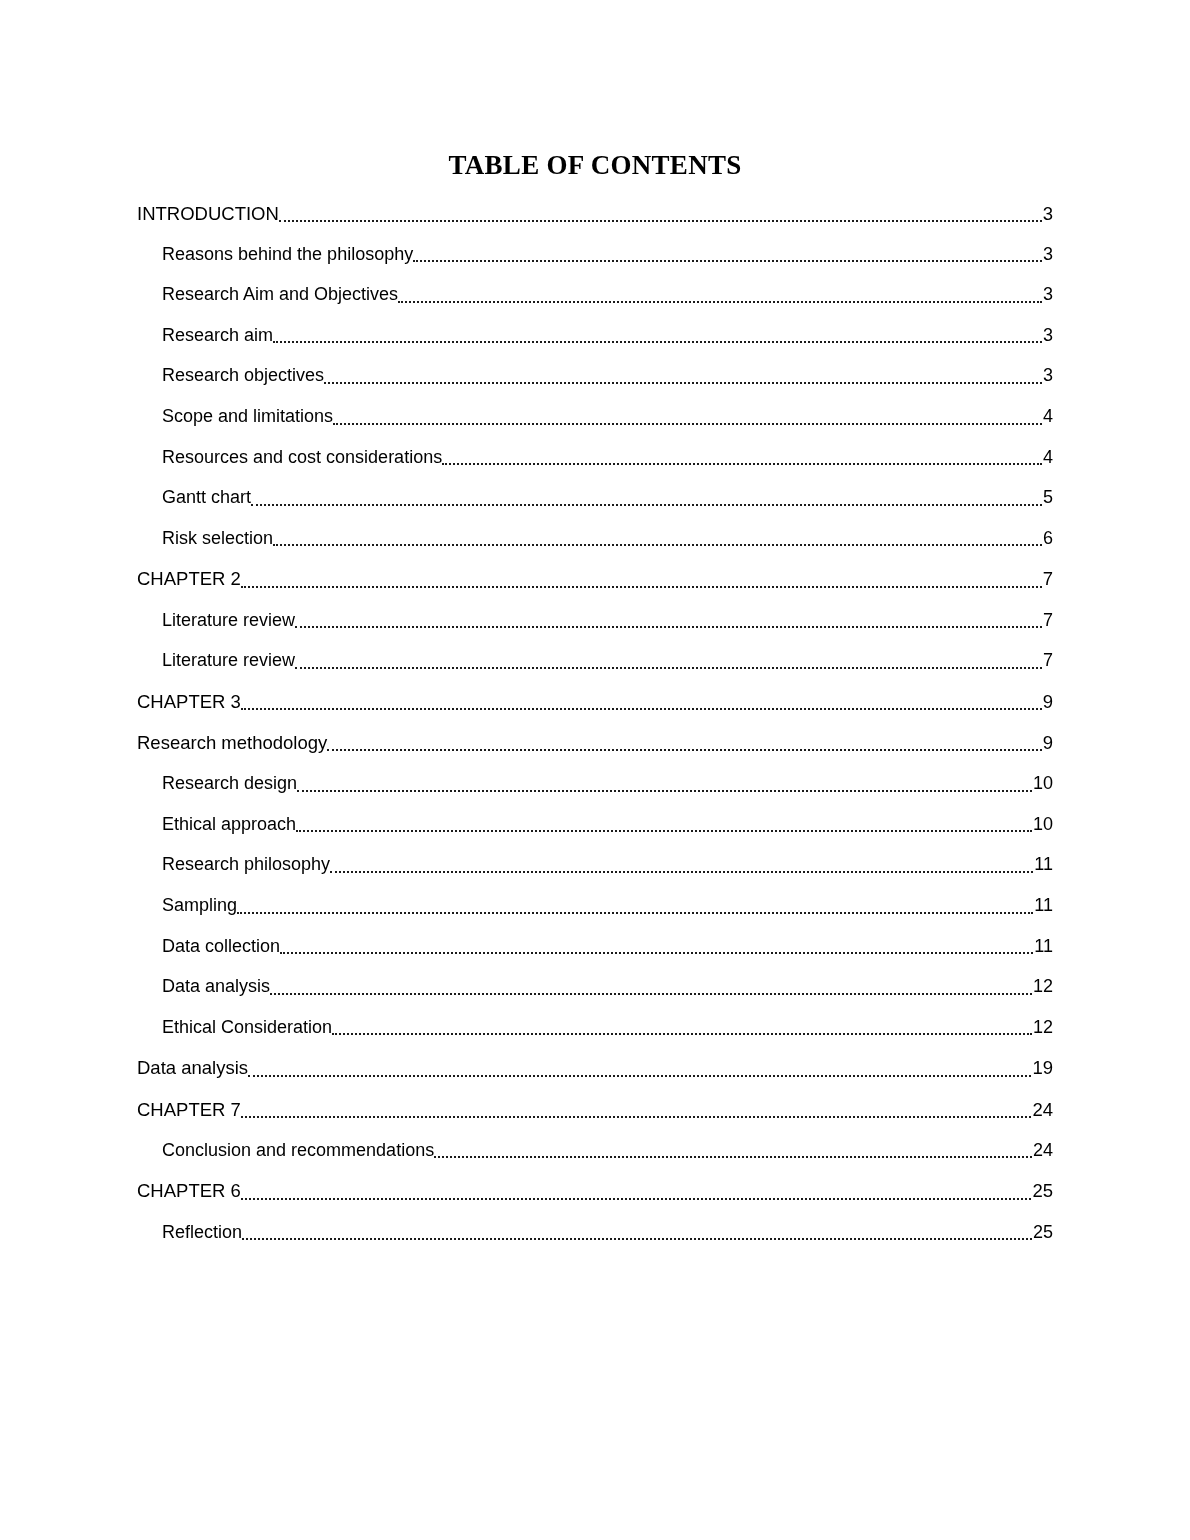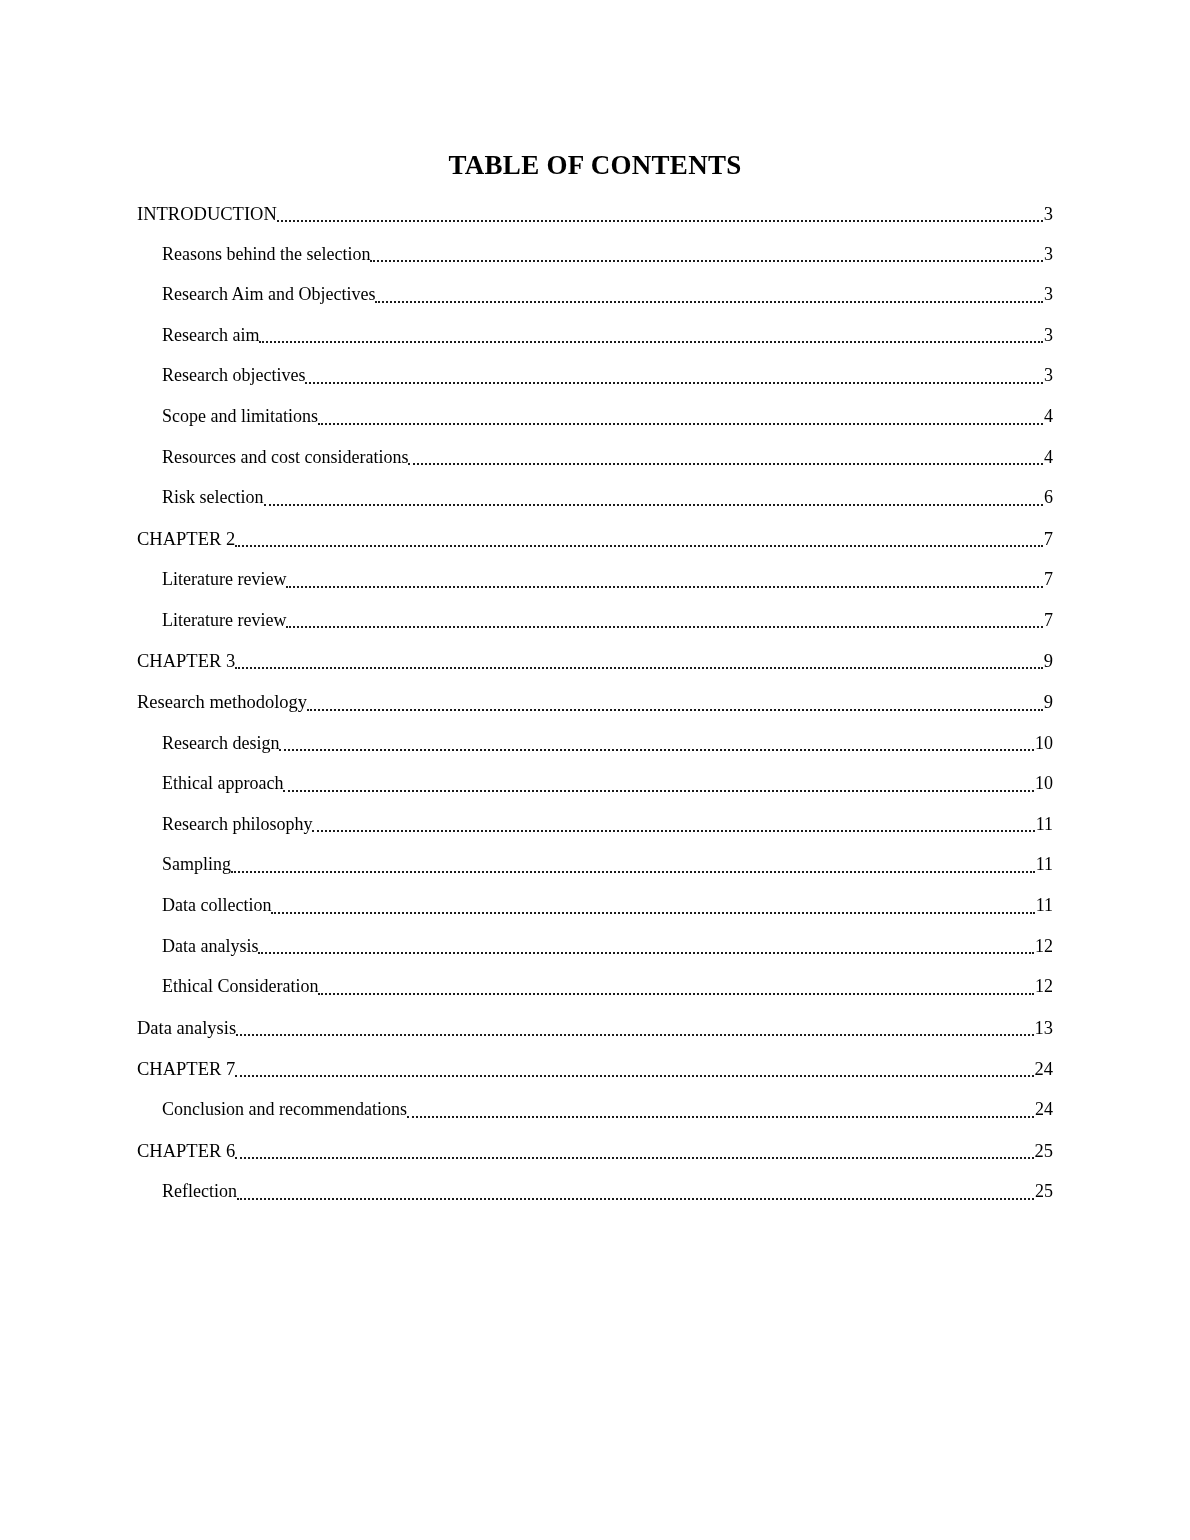--- a/index.html
+++ b/index.html
@@ -23,21 +23,20 @@
   .doc-title {
     text-align: center;
     font-family: "Liberation Serif", serif;
     font-weight: bold;
     font-size: 27px;
     letter-spacing: 0.3px;
     margin: 0 0 12px 0;
   }
   .toc {
     margin-top: 6px;
-    font-family: Liberation Serif, serif;
   }
   .toc-entry {
     display: flex;
     align-items: flex-end;
     font-size: 18.5px;
     line-height: 1.2;
     padding: 9.5px 0;
     white-space: nowrap;
   }
   .toc-entry.level-2 {
@@ -67,21 +66,21 @@
 
   <h1 class="doc-title">TABLE OF CONTENTS</h1>
 
   <div class="toc">
       <div class="toc-entry">
         <span class="toc-label">INTRODUCTION</span>
         <span class="toc-dots"></span>
         <span class="toc-page">3</span>
       </div>
       <div class="toc-entry level-2">
-        <span class="toc-label">Reasons behind the selection</span>
+        <span class="toc-label">Reasons behind the philosophy</span>
         <span class="toc-dots"></span>
         <span class="toc-page">3</span>
       </div>
       <div class="toc-entry level-2">
         <span class="toc-label">Research Aim and Objectives </span>
         <span class="toc-dots"></span>
         <span class="toc-page">3</span>
       </div>
       <div class="toc-entry level-2">
         <span class="toc-label">Research aim</span>
@@ -97,20 +96,25 @@
         <span class="toc-label">Scope and limitations</span>
         <span class="toc-dots"></span>
         <span class="toc-page">4</span>
       </div>
       <div class="toc-entry level-2">
         <span class="toc-label">Resources and cost considerations</span>
         <span class="toc-dots"></span>
         <span class="toc-page">4</span>
       </div>
       <div class="toc-entry level-2">
+        <span class="toc-label">Gantt chart</span>
+        <span class="toc-dots"></span>
+        <span class="toc-page">5</span>
+      </div>
+      <div class="toc-entry level-2">
         <span class="toc-label">Risk selection</span>
         <span class="toc-dots"></span>
         <span class="toc-page">6</span>
       </div>
       <div class="toc-entry">
         <span class="toc-label">CHAPTER 2</span>
         <span class="toc-dots"></span>
         <span class="toc-page">7</span>
       </div>
       <div class="toc-entry level-2">
@@ -164,21 +168,21 @@
         <span class="toc-page">12</span>
       </div>
       <div class="toc-entry level-2">
         <span class="toc-label">Ethical Consideration</span>
         <span class="toc-dots"></span>
         <span class="toc-page">12</span>
       </div>
       <div class="toc-entry">
         <span class="toc-label">Data analysis </span>
         <span class="toc-dots"></span>
-        <span class="toc-page">13</span>
+        <span class="toc-page">19</span>
       </div>
       <div class="toc-entry">
         <span class="toc-label">CHAPTER 7 </span>
         <span class="toc-dots"></span>
         <span class="toc-page">24</span>
       </div>
       <div class="toc-entry level-2">
         <span class="toc-label">Conclusion and recommendations</span>
         <span class="toc-dots"></span>
         <span class="toc-page">24</span>

